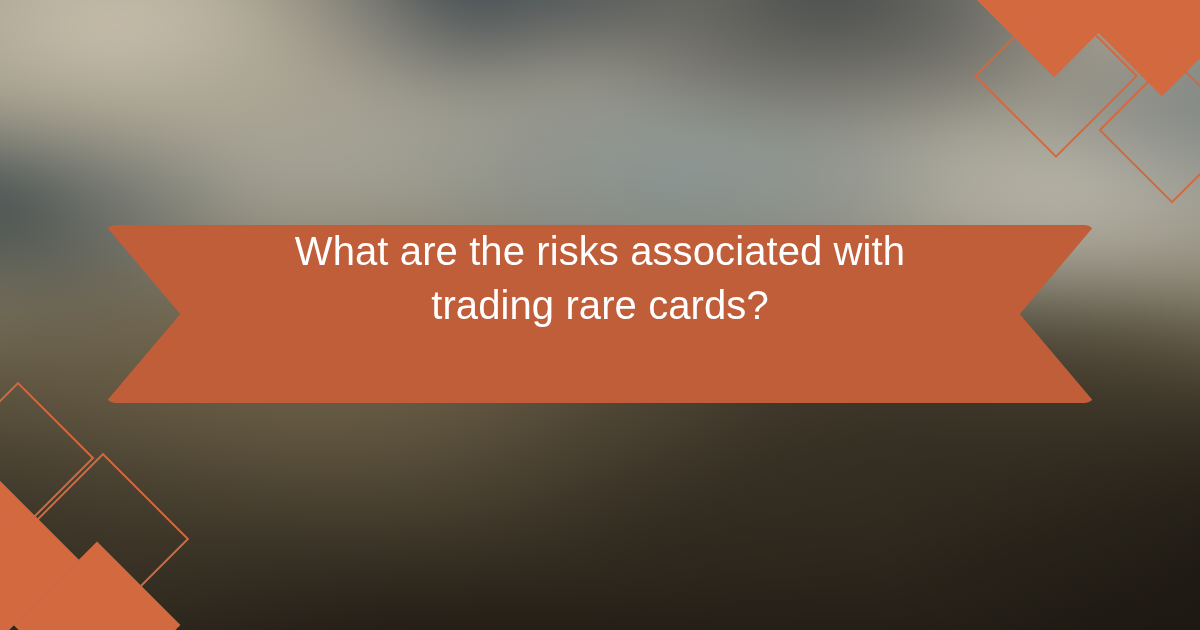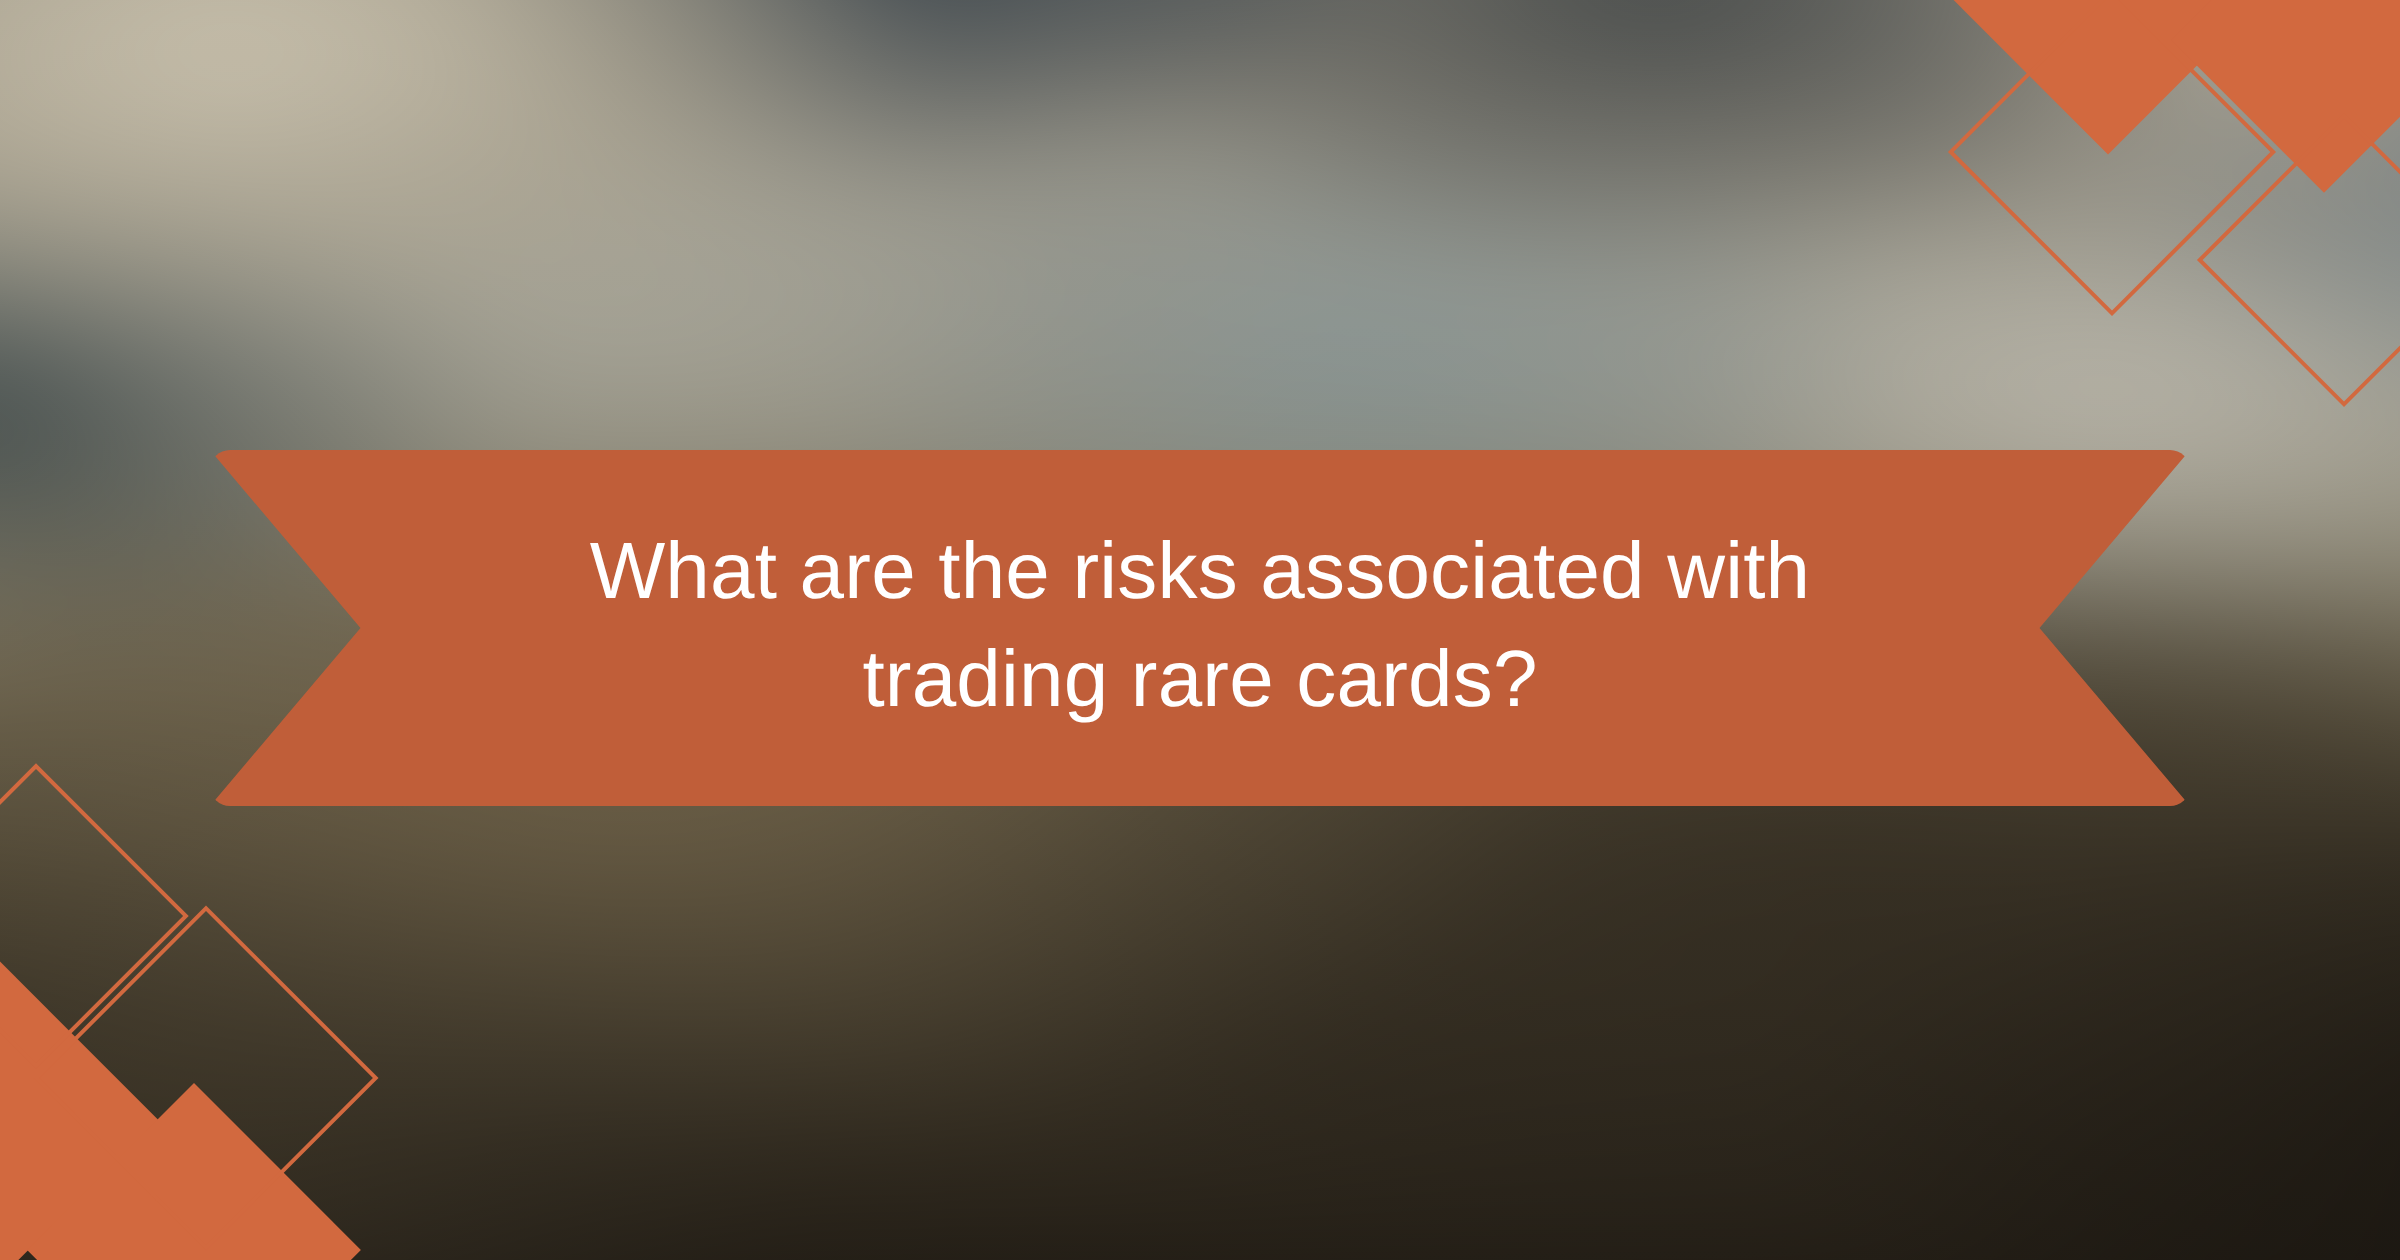--- a/index.html
+++ b/index.html
@@ -89,21 +89,20 @@
     position: absolute;
     left: 105px;
     top: 225px;
     width: 990px;
     height: 178px;
     background: #c05e39;
     border-radius: 10px;
     -webkit-clip-path: polygon(0% 0%, 100% 0%, 92.4% 50%, 100% 100%, 0% 100%, 7.6% 50%);
     clip-path: polygon(0% 0%, 100% 0%, 92.4% 50%, 100% 100%, 0% 100%, 7.6% 50%);
     display: flex;
-    align-items: center;
     justify-content: center;
   }
   .banner-text {
     color: #ffffff;
     font-size: 40px;
     line-height: 1.34;
     font-weight: 400;
     text-align: center;
     letter-spacing: 0.1px;
     max-width: 730px;

